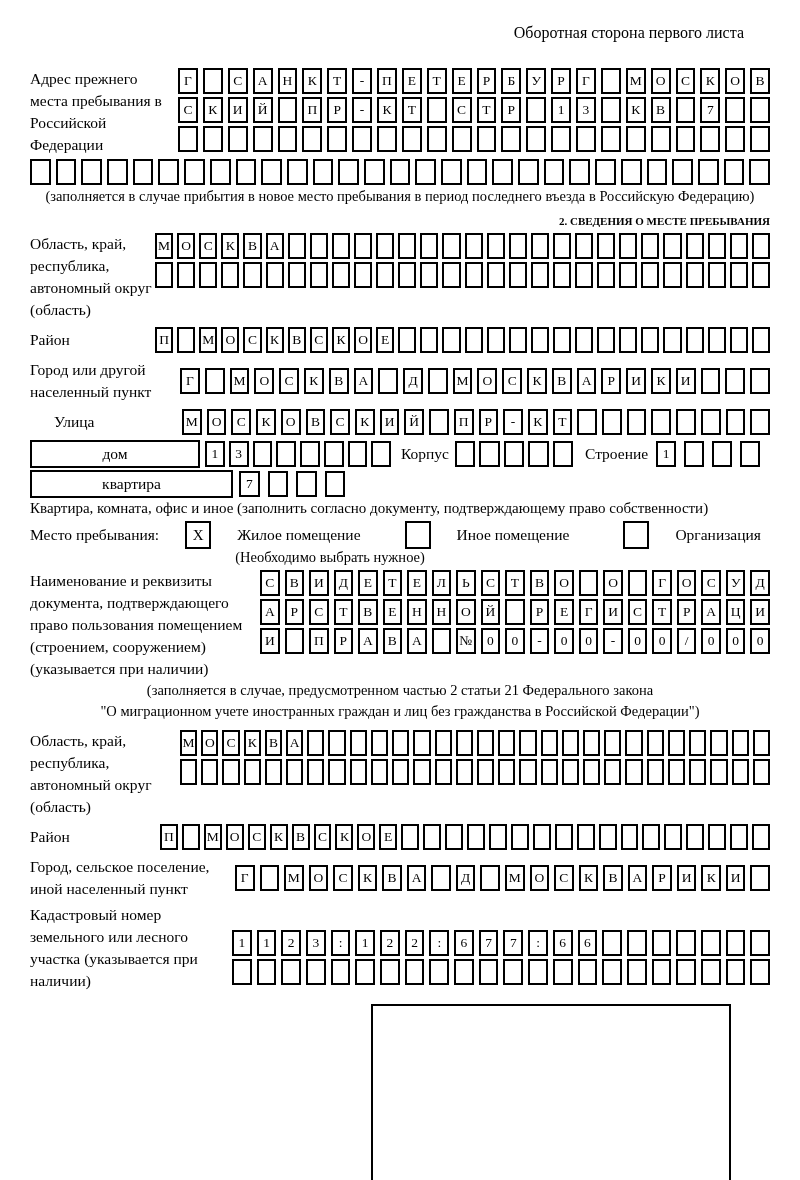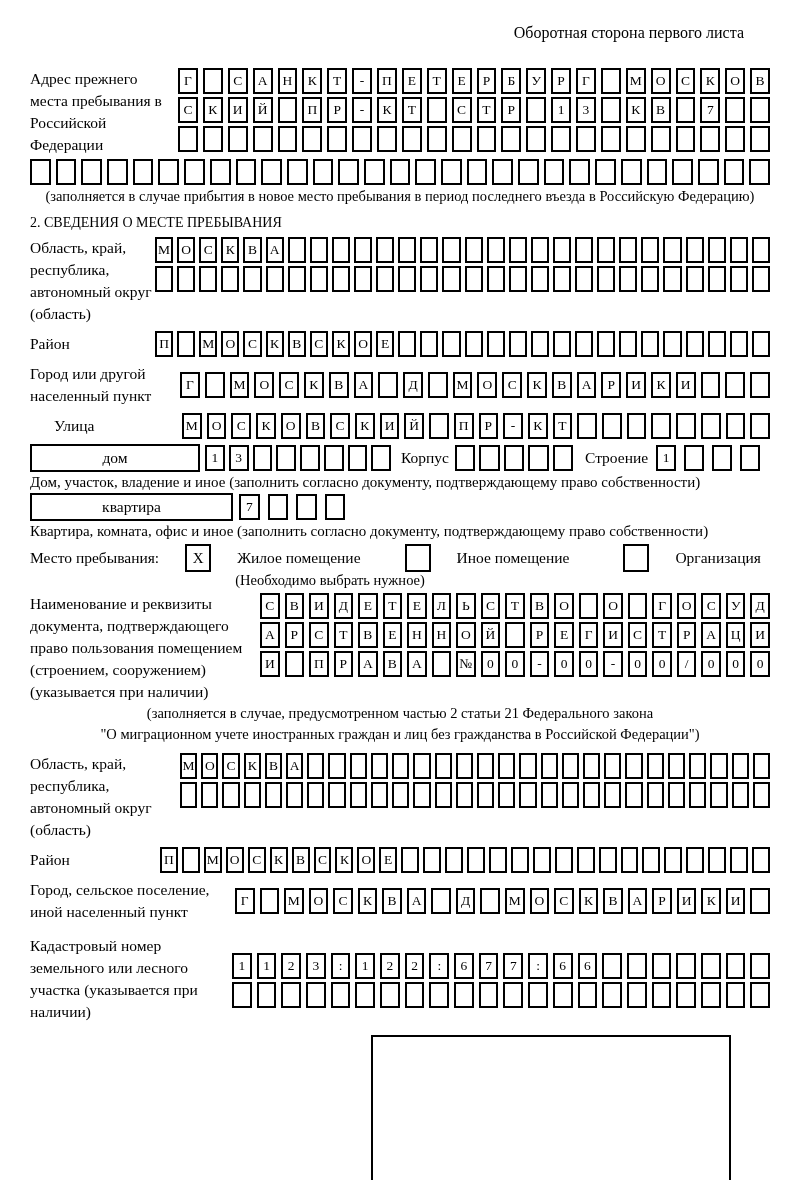--- a/index.html
+++ b/index.html
@@ -1,19 +1,19 @@
 <!DOCTYPE html>
 <html><head>
 <meta charset="utf-8">
 <style>
   html,body{margin:0;padding:0;background:#fff;}
   body{width:800px;height:1180px;color:#000;font-family:"Liberation Serif","DejaVu Serif",serif;overflow:hidden;}
   .page{box-sizing:border-box;width:800px;height:1180px;padding:10px 30px 0 30px;}
   .hdr{ text-align:right; font-size:16px; margin:14px 26px 26px 0;}
-  .sect-title{text-align:left;font-weight:normal;font-size:14px;margin:10px 0 6px 0;}
+  .sect-title{text-align:right;font-weight:bold;font-size:11px;margin:10px 0 6px 0;}
   .center-note{text-align:center;font-size:14.5px;}
   .small-note{font-size:15px;margin:2px 0 2px 0;}
   .field{display:flex;align-items:flex-start;margin-top:6px;}
   .field.center{align-items:center;}
   .lbl{font-size:15.5px;line-height:1.42;flex:none;}
   .rows{flex:1;display:flex;flex-direction:column;gap:3px;}
   .cellrow{display:grid;gap:5px;flex:1;}
   .cellrow.g4{gap:4px;}
   .cellrow.wide-gap{gap:8px;}
   .cell{border:2px solid #000;height:26px;box-sizing:border-box;display:flex;align-items:center;justify-content:center;font-size:13.5px;background:#fff;}
@@ -329,21 +329,20 @@
         <span class="cell"></span>
       </div>
     <div class="inline-lbl" style="margin:0 8px 0 12px;">Строение</div>
     <div class="cellrow wide-gap" style="width: 104px; flex: 0 0 auto; grid-template-columns: repeat(4, 1fr);">
         <span class="cell">1</span>
         <span class="cell"></span>
         <span class="cell"></span>
         <span class="cell"></span>
       </div>
   </div>
-  <div class="small-note">Дом, участок, владение и иное (заполнить согласно документу, подтверждающему право собственности)</div>
 
   <div class="field center" style="margin-top:2px;">
     <div class="wide-box" style="width:203px;">квартира</div>
     <div class="cellrow wide-gap" style="width: 106px; margin-left: 6px; flex: 0 0 auto; grid-template-columns: repeat(4, 1fr);">
         <span class="cell">7</span>
         <span class="cell"></span>
         <span class="cell"></span>
         <span class="cell"></span>
       </div>
   </div>
@@ -559,21 +558,21 @@
         <span class="cell">В</span>
         <span class="cell">А</span>
         <span class="cell">Р</span>
         <span class="cell">И</span>
         <span class="cell">К</span>
         <span class="cell">И</span>
         <span class="cell"></span>
       </div>
   </div>
 
-  <div class="field" style="margin-top:12px;">
+  <div class="field" style="margin-top:4px;align-items:center;">
     <div class="lbl" style="width:202px;">Кадастровый номер земельного или лесного участка (указывается при наличии)</div>
     <div class="rows" style="padding-top:18px;">
       <div class="cellrow" style="grid-template-columns: repeat(22, 1fr);">
           <span class="cell">1</span>
           <span class="cell">1</span>
           <span class="cell">2</span>
           <span class="cell">3</span>
           <span class="cell">:</span>
           <span class="cell">1</span>
           <span class="cell">2</span>

